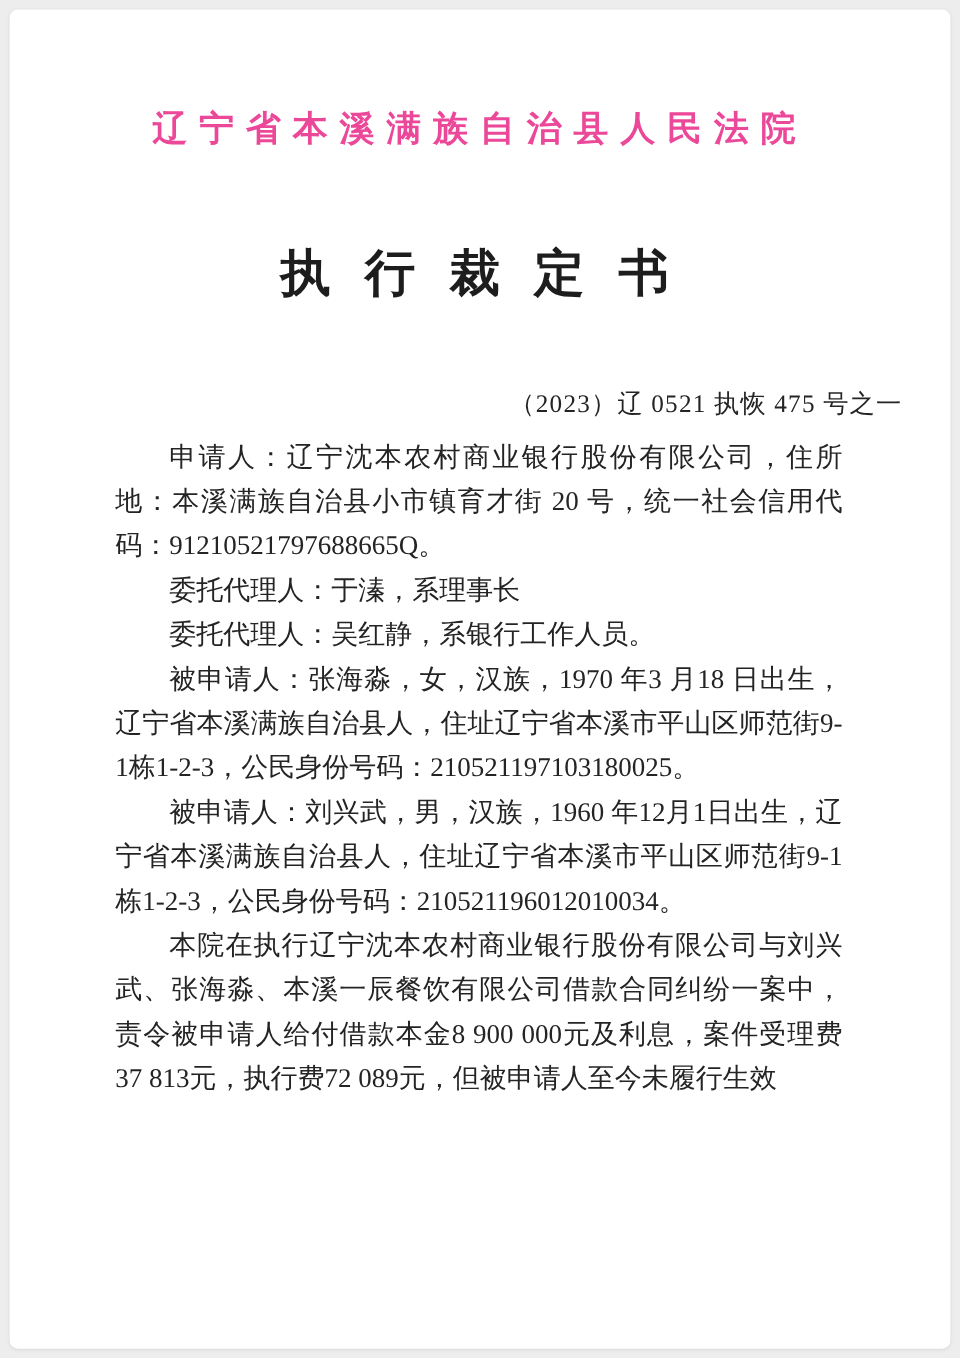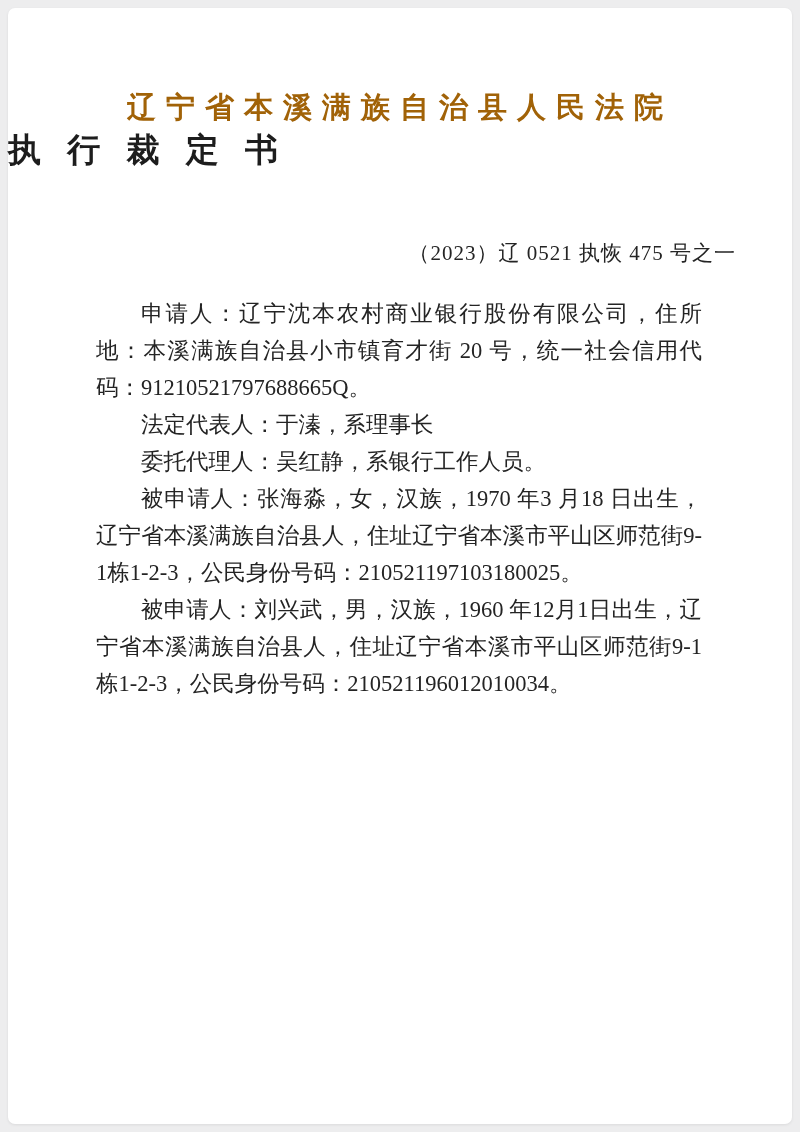--- a/index.html
+++ b/index.html
@@ -26,41 +26,42 @@
     box-shadow: 0 1px 3px rgba(0,0,0,0.08);
     box-sizing: border-box;
     color: #222222;
   }
   .court-name {
     margin-top: 80px;
     text-align: center;
     font-size: 29px;
     font-weight: bold;
     letter-spacing: 10px;
-    color: #a16207;
+    color: #ec4899;
     white-space: nowrap;
   }
   .doc-title {
-    text-align: left;
-    font-size: 33px;
+    margin-top: 72px;
+    text-align: center;
+    font-size: 42px;
     font-weight: bold;
     letter-spacing: 9px;
     color: #1d1d1d;
     white-space: nowrap;
   }
   .case-number {
     margin-top: 66px;
     text-align: right;
-    padding-right: 56px;
+    padding-right: 40px;
     font-size: 21px;
     color: #242424;
     letter-spacing: 1px;
   }
   .doc-body {
-    margin-top: 28px;
+    margin-top: 12px;
     padding: 0 90px 0 88px;
     font-size: 22.5px;
     line-height: 37px;
     text-align: justify;
     color: #242424;
   }
   .doc-body p {
     margin: 0;
     text-indent: 2em;
   }
@@ -72,20 +73,21 @@
   <div class="page">
 
     <div class="court-name">辽宁省本溪满族自治县人民法院</div>
 
     <div class="doc-title">执 行 裁 定 书</div>
 
     <div class="case-number">（2023）辽 0521 执恢 475 号之一</div>
 
     <div class="doc-body">
       <p>申请人：辽宁沈本农村商业银行股份有限公司，住所地：本溪满族自治县小市镇育才街 20 号，统一社会信用代码：91210521797688665Q。</p>
-      <p>法定代表人：于溱，系理事长</p>
+      <p>委托代理人：于溱，系理事长</p>
       <p>委托代理人：吴红静，系银行工作人员。</p>
       <p>被申请人：张海淼，女，汉族，1970 年3 月18 日出生，辽宁省本溪满族自治县人，住址辽宁省本溪市平山区师范街9-1栋1-2-3，公民身份号码：210521197103180025。</p>
       <p>被申请人：刘兴武，男，汉族，1960 年12月1日出生，辽宁省本溪满族自治县人，住址辽宁省本溪市平山区师范街9-1栋1-2-3，公民身份号码：210521196012010034。</p>
+      <p>本院在执行辽宁沈本农村商业银行股份有限公司与刘兴武、张海淼、本溪一辰餐饮有限公司借款合同纠纷一案中，责令被申请人给付借款本金8 900 000元及利息，案件受理费37 813元，执行费72 089元，但被申请人至今未履行生效</p>
     </div>
 
   </div>
 </div>
 
 </body></html>

